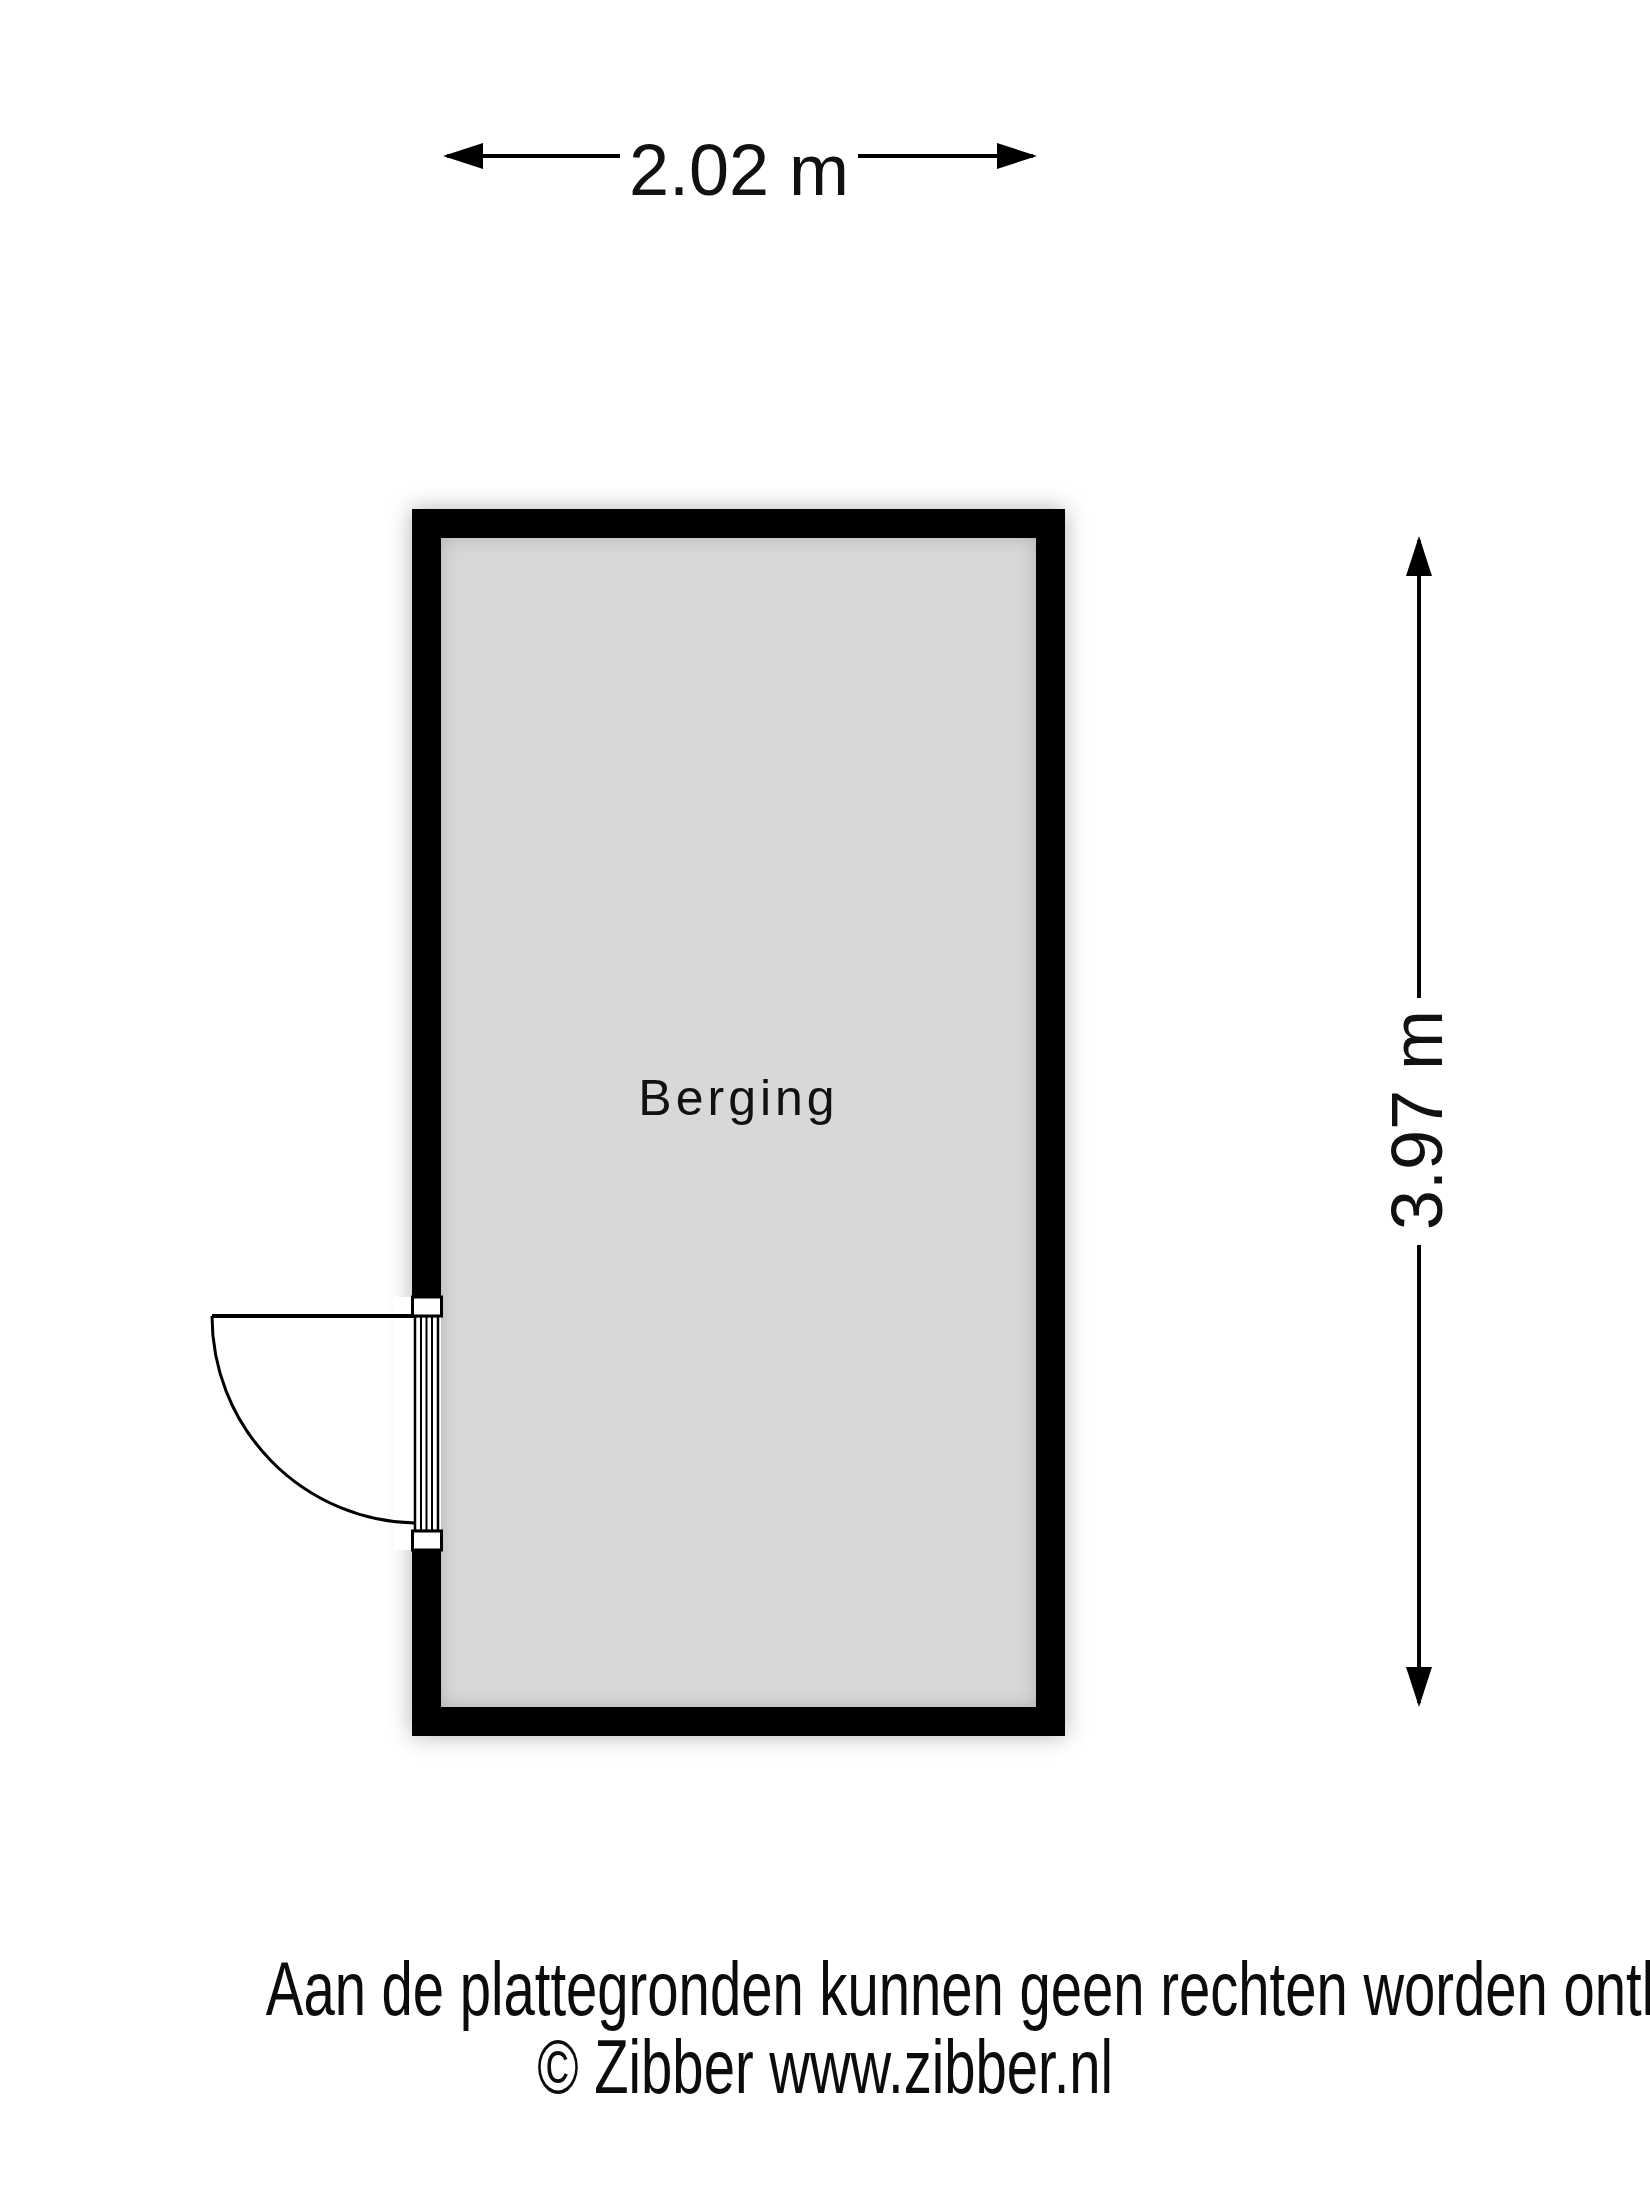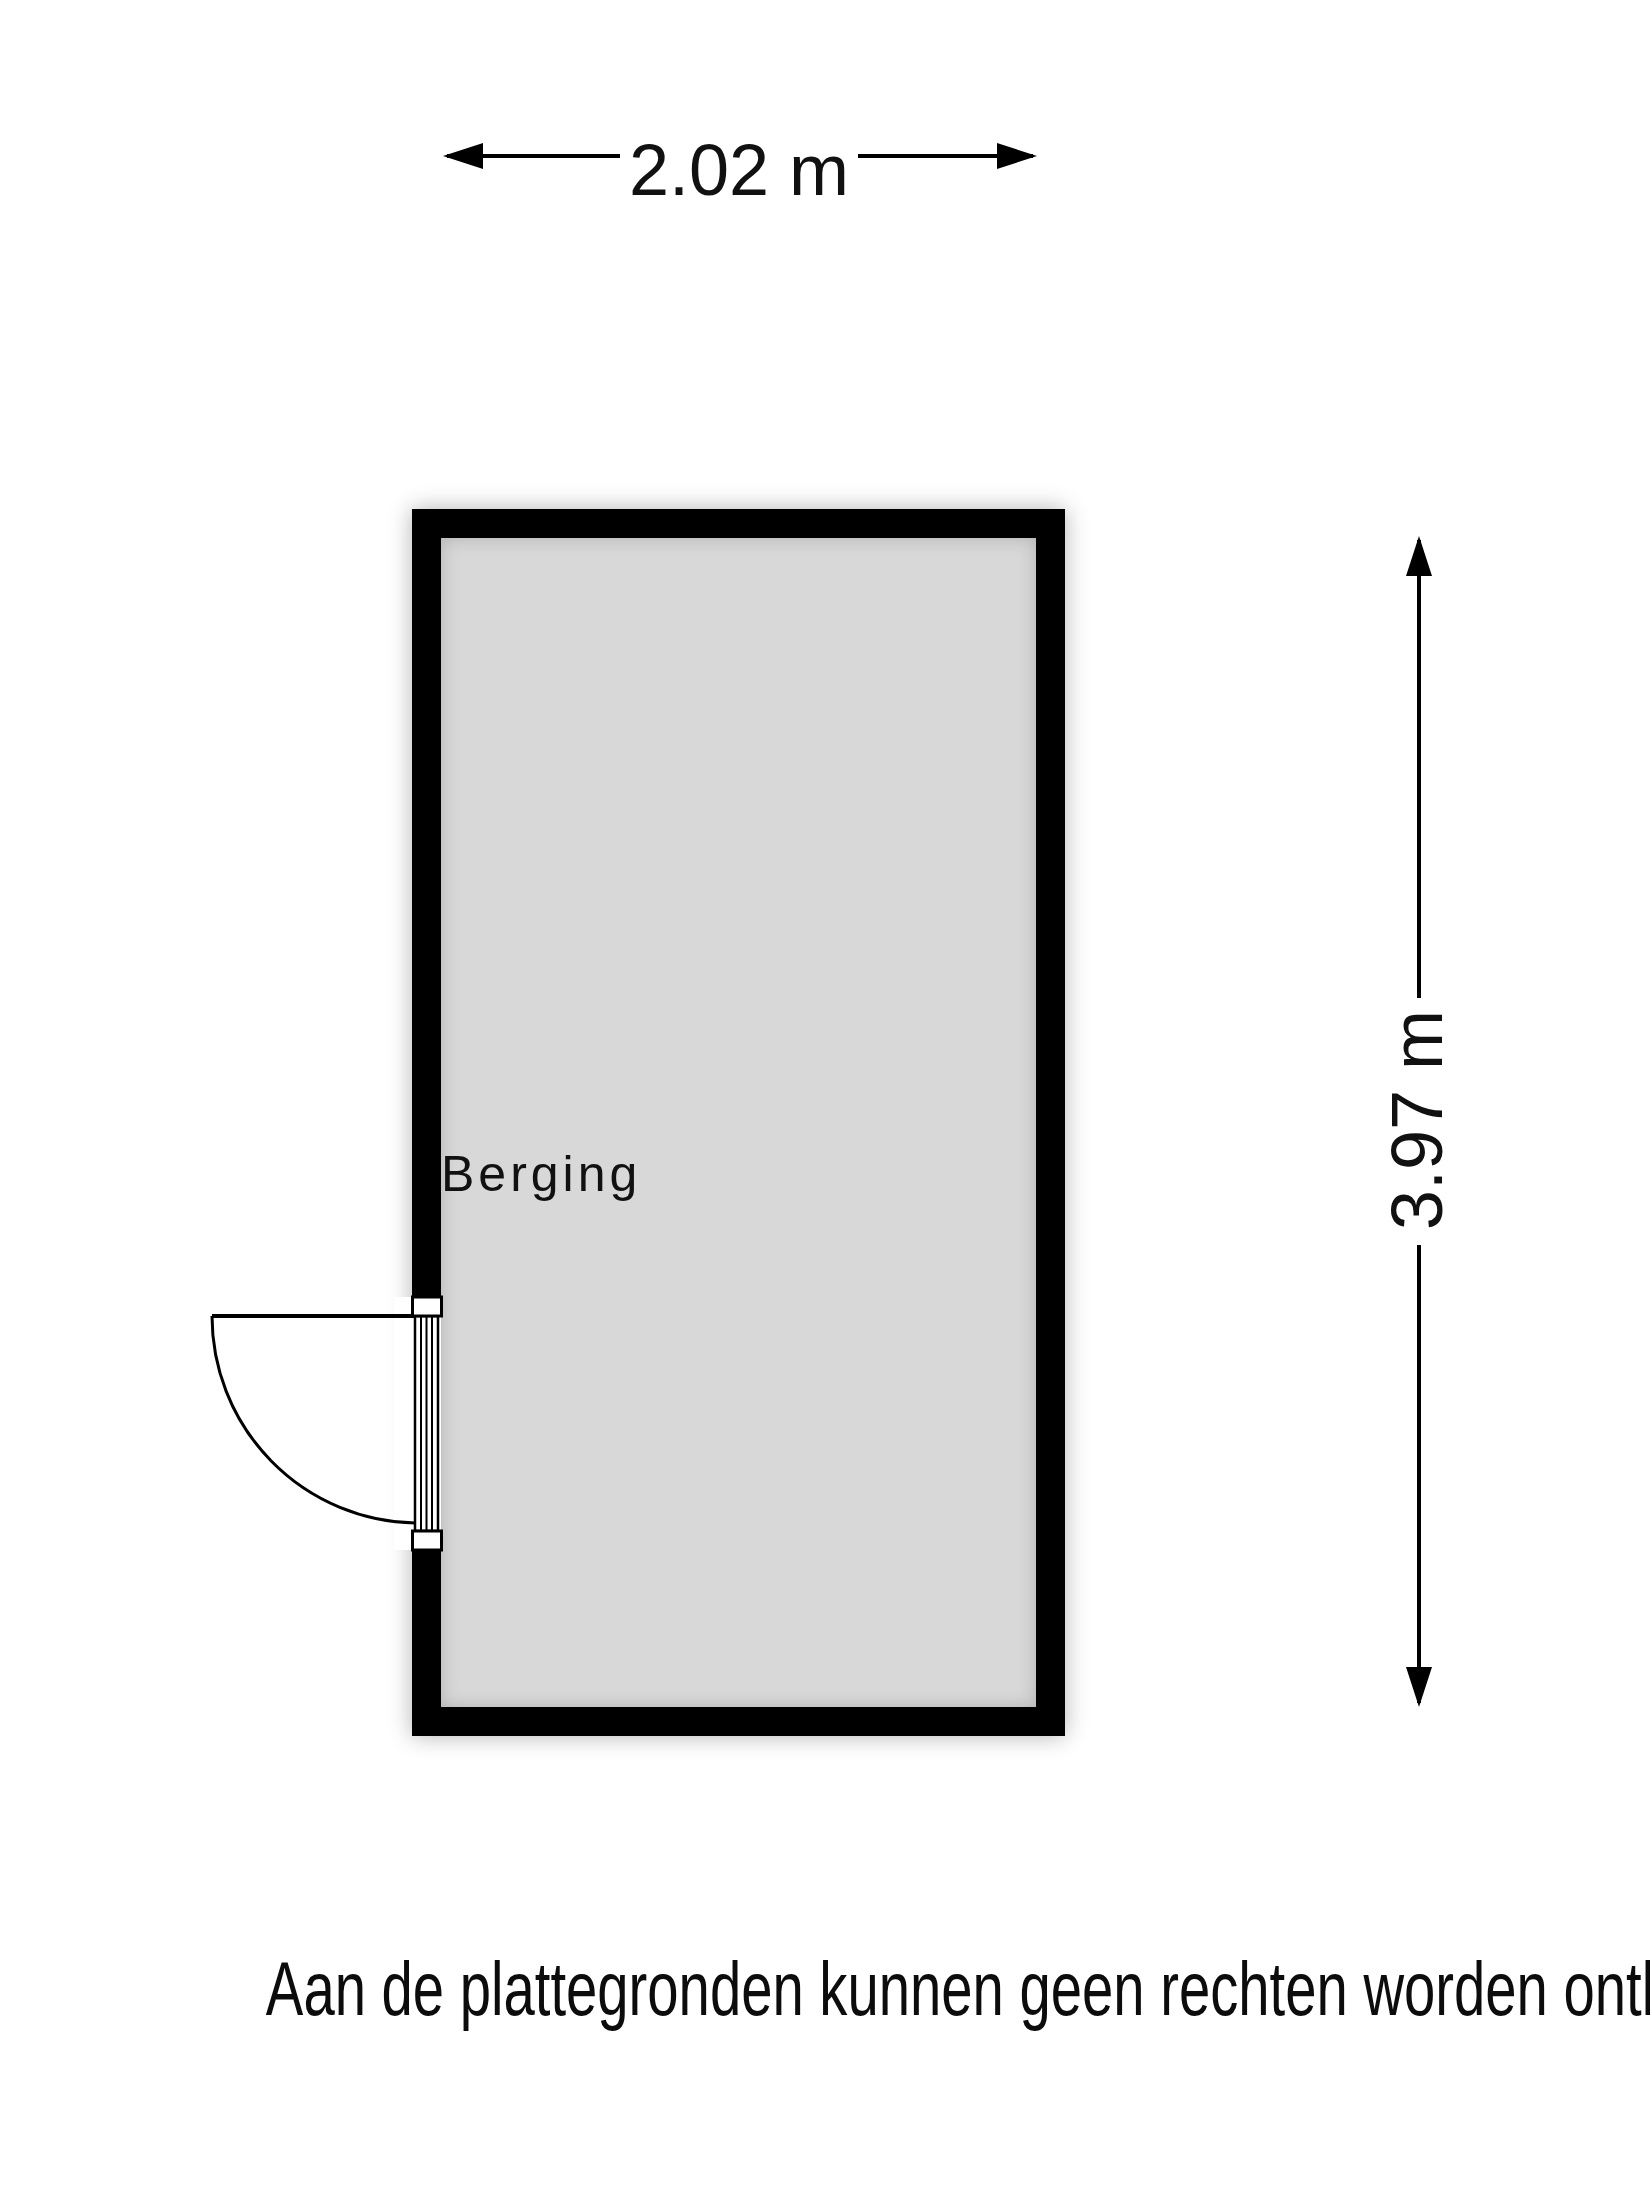--- a/index.html
+++ b/index.html
@@ -31,22 +31,23 @@
     left: 29px;
     top: 29px;
     width: 595px;
     height: 1169px;
     background: #d8d8d8;
     box-shadow: inset 0 0 18px rgba(0,0,0,0.18);
   }
   .room-label {
     position: absolute;
     left: 441px;
-    top: 1149px;
+    top: 1073px;
     width: 595px;
+    text-align: center;
     font-size: 50px;
     line-height: 50px;
     letter-spacing: 4px;
     color: #111111;
     white-space: nowrap;
   }
 
   
   .door-gap {
     position: absolute;
@@ -151,15 +152,18 @@
 
       <rect x="412.5" y="1297" width="29" height="19" fill="#ffffff" stroke="#000000" stroke-width="3"></rect>
       <rect x="412.5" y="1531" width="29" height="19" fill="#ffffff" stroke="#000000" stroke-width="3"></rect>
     </g>
   </svg>
 
   <div class="footer">
     <div>
       <span class="condensed">Aan de plattegronden kunnen geen rechten worden ontleend</span>
     </div>
+    <div>
+      <span class="condensed">© Zibber www.zibber.nl</span>
+    </div>
   </div>
 
 </div>
 
 </body></html>

